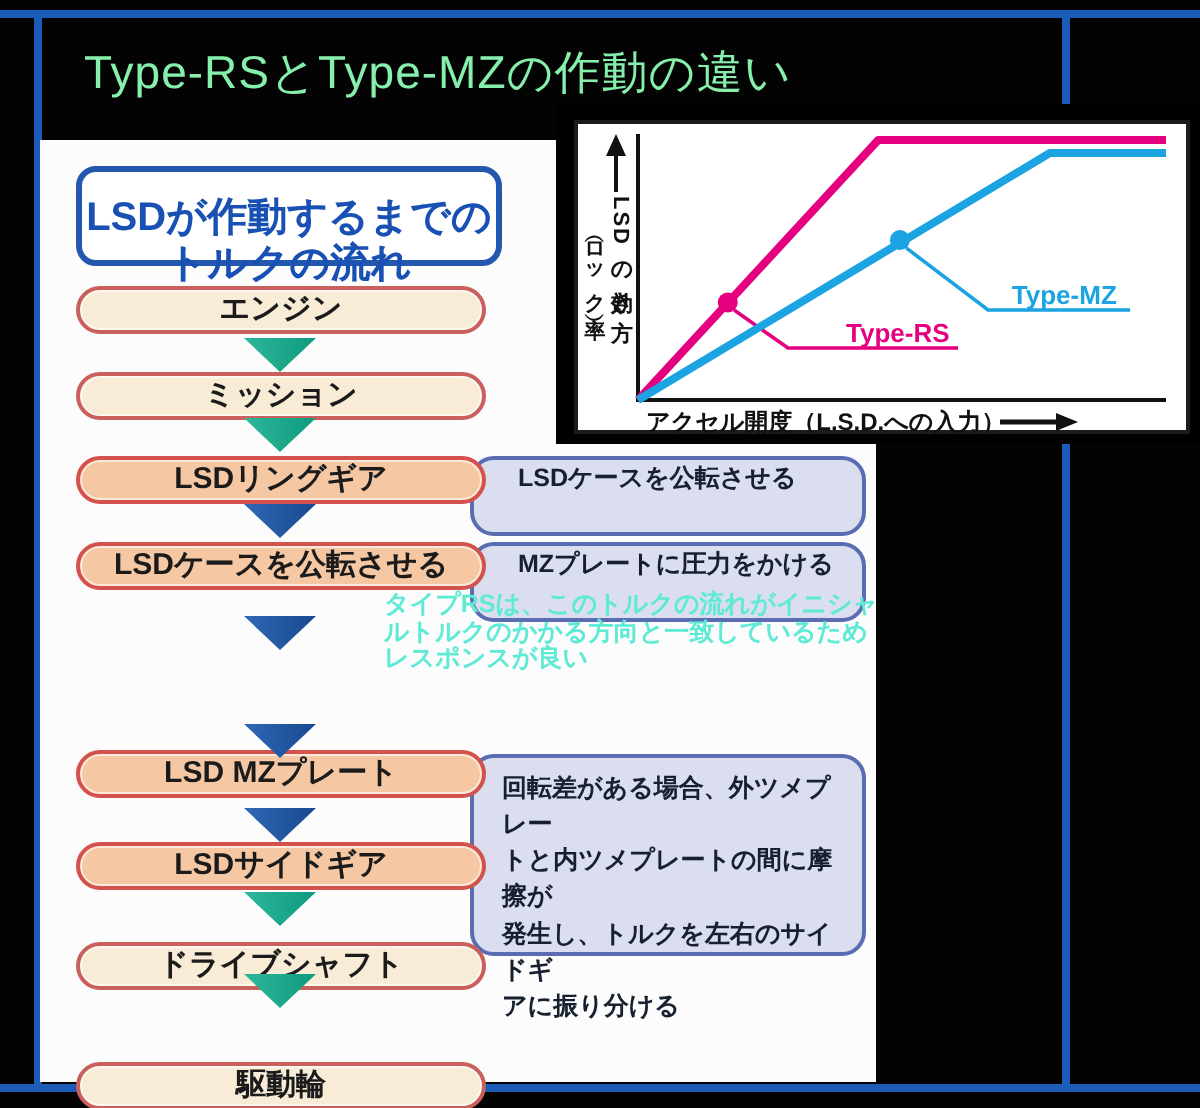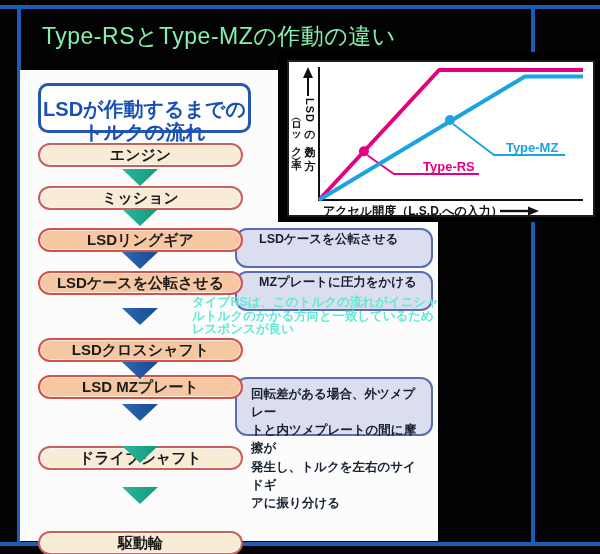--- a/index.html
+++ b/index.html
@@ -43,21 +43,21 @@
   .salmon{background:#f5c8a3;border-color:#d4524e;}
 
   
   .anno{
     position:absolute;left:235px;width:198px;height:40px;z-index:2;box-sizing:border-box;
     background:#dbdeee;border:2px solid #5a6cb2;border-radius:12px;
     font-size:12.5px;font-weight:600;color:#16202e;line-height:19px;
     padding-left:22px;
   }
   .anno.tall{
-    height:59px;border-radius:12px;line-height:1.45;padding:6px 8px 0 14px;
+    height:101px;border-radius:12px;line-height:1.45;padding:6px 8px 0 14px;
     white-space:pre-line;
   }
 
   
   #note-rs{
     position:absolute;left:192px;top:296px;width:252px;z-index:3;
     color:#5eead4;font-size:12.5px;font-weight:bold;line-height:1.08;white-space:pre-line;
   }
 
   
@@ -108,23 +108,23 @@
   <div class="anno" style="top:271px">MZプレートに圧力をかける</div>
   <div class="anno tall" style="top:377px">回転差がある場合、外ツメプレー
 トと内ツメプレートの間に摩擦が
 発生し、トルクを左右のサイドギ
 アに振り分ける</div>
 
   <div class="pill cream" style="top:143px">エンジン</div>
   <div class="pill cream" style="top:186px">ミッション</div>
   <div class="pill salmon" style="top:228px">LSDリングギア</div>
   <div class="pill salmon" style="top:271px">LSDケースを公転させる</div>
-  <div class="pill salmon" style="top:338px">LSDクロスシャフト</div>
   <div class="pill salmon" style="top:375px">LSD MZプレート</div>
-  <div class="pill cream" style="top:446px">ドライブシャフト</div>
+  <div class="pill salmon" style="top:421px">LSDサイドギア</div>
+  <div class="pill cream" style="top:471px">ドライブシャフト</div>
   <div class="pill cream" style="top:531px">駆動輪</div>
 
   <div class="arr teal" style="top:169px"></div>
   <div class="arr teal" style="top:209px"></div>
   <div class="arr blue" style="top:252px"></div>
   <div class="arr blue" style="top:308px"></div>
   <div class="arr blue" style="top:362px"></div>
   <div class="arr blue" style="top:404px"></div>
   <div class="arr teal" style="top:446px"></div>
   <div class="arr teal" style="top:487px"></div>

